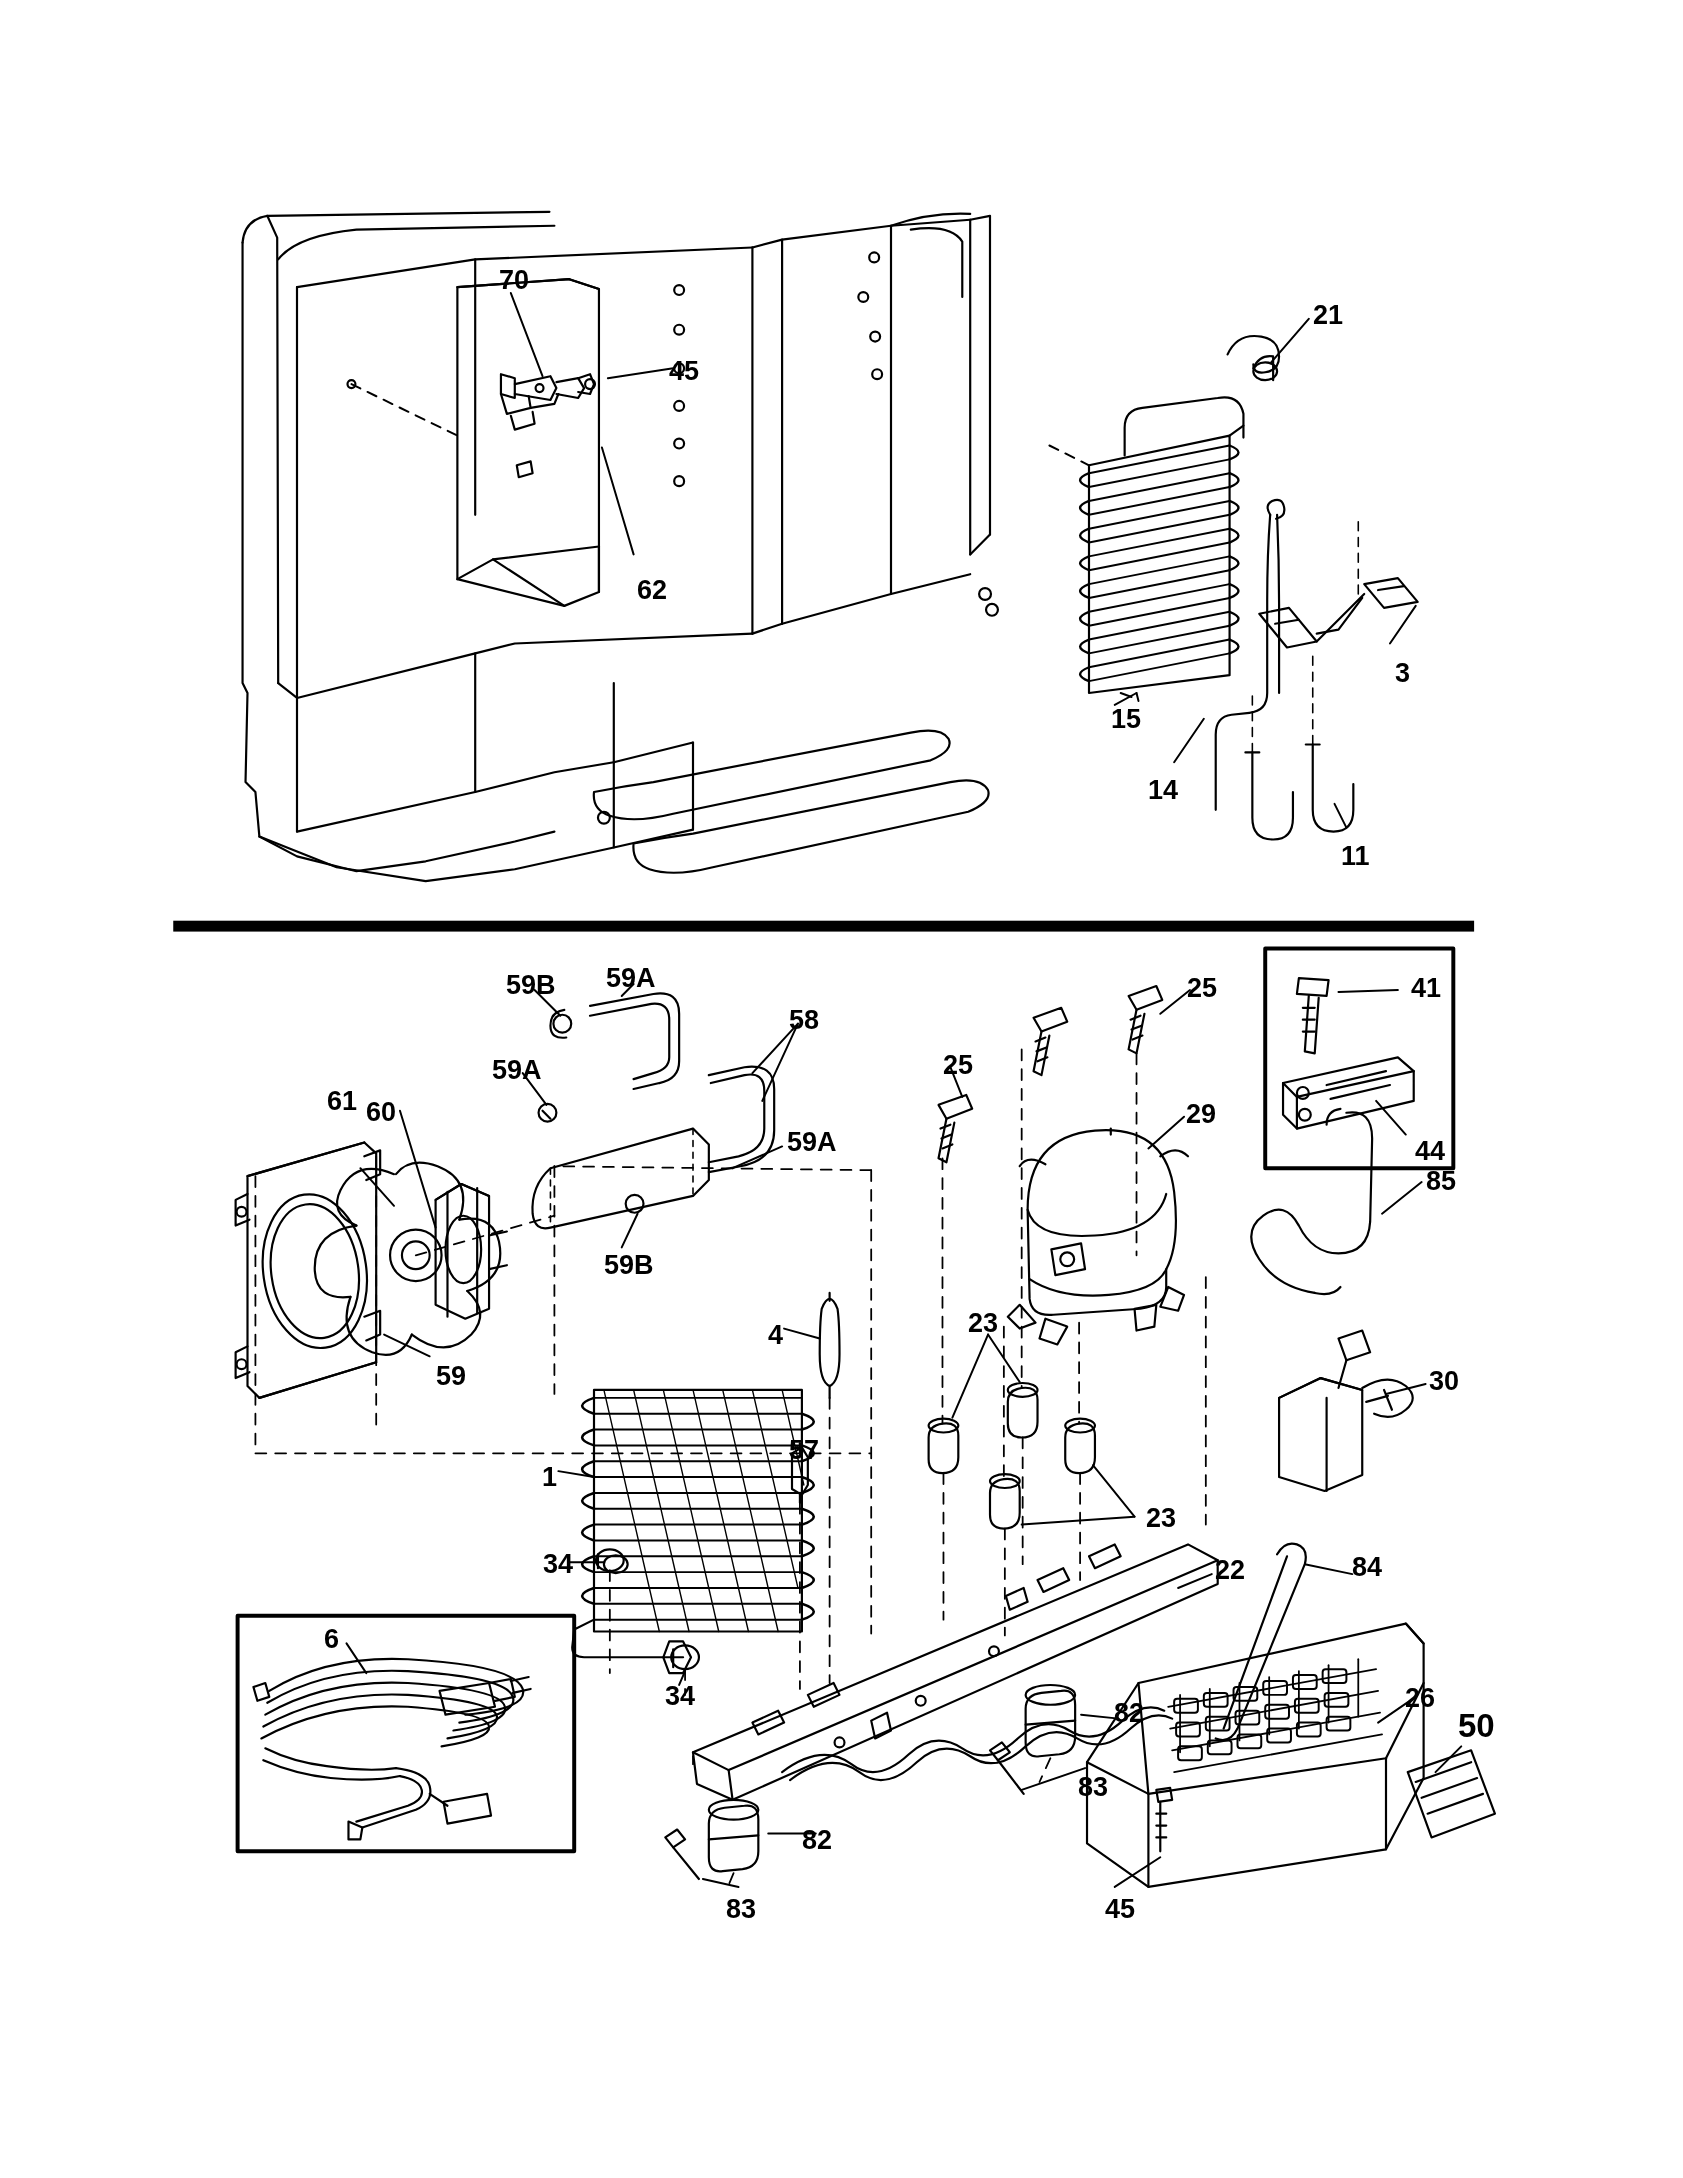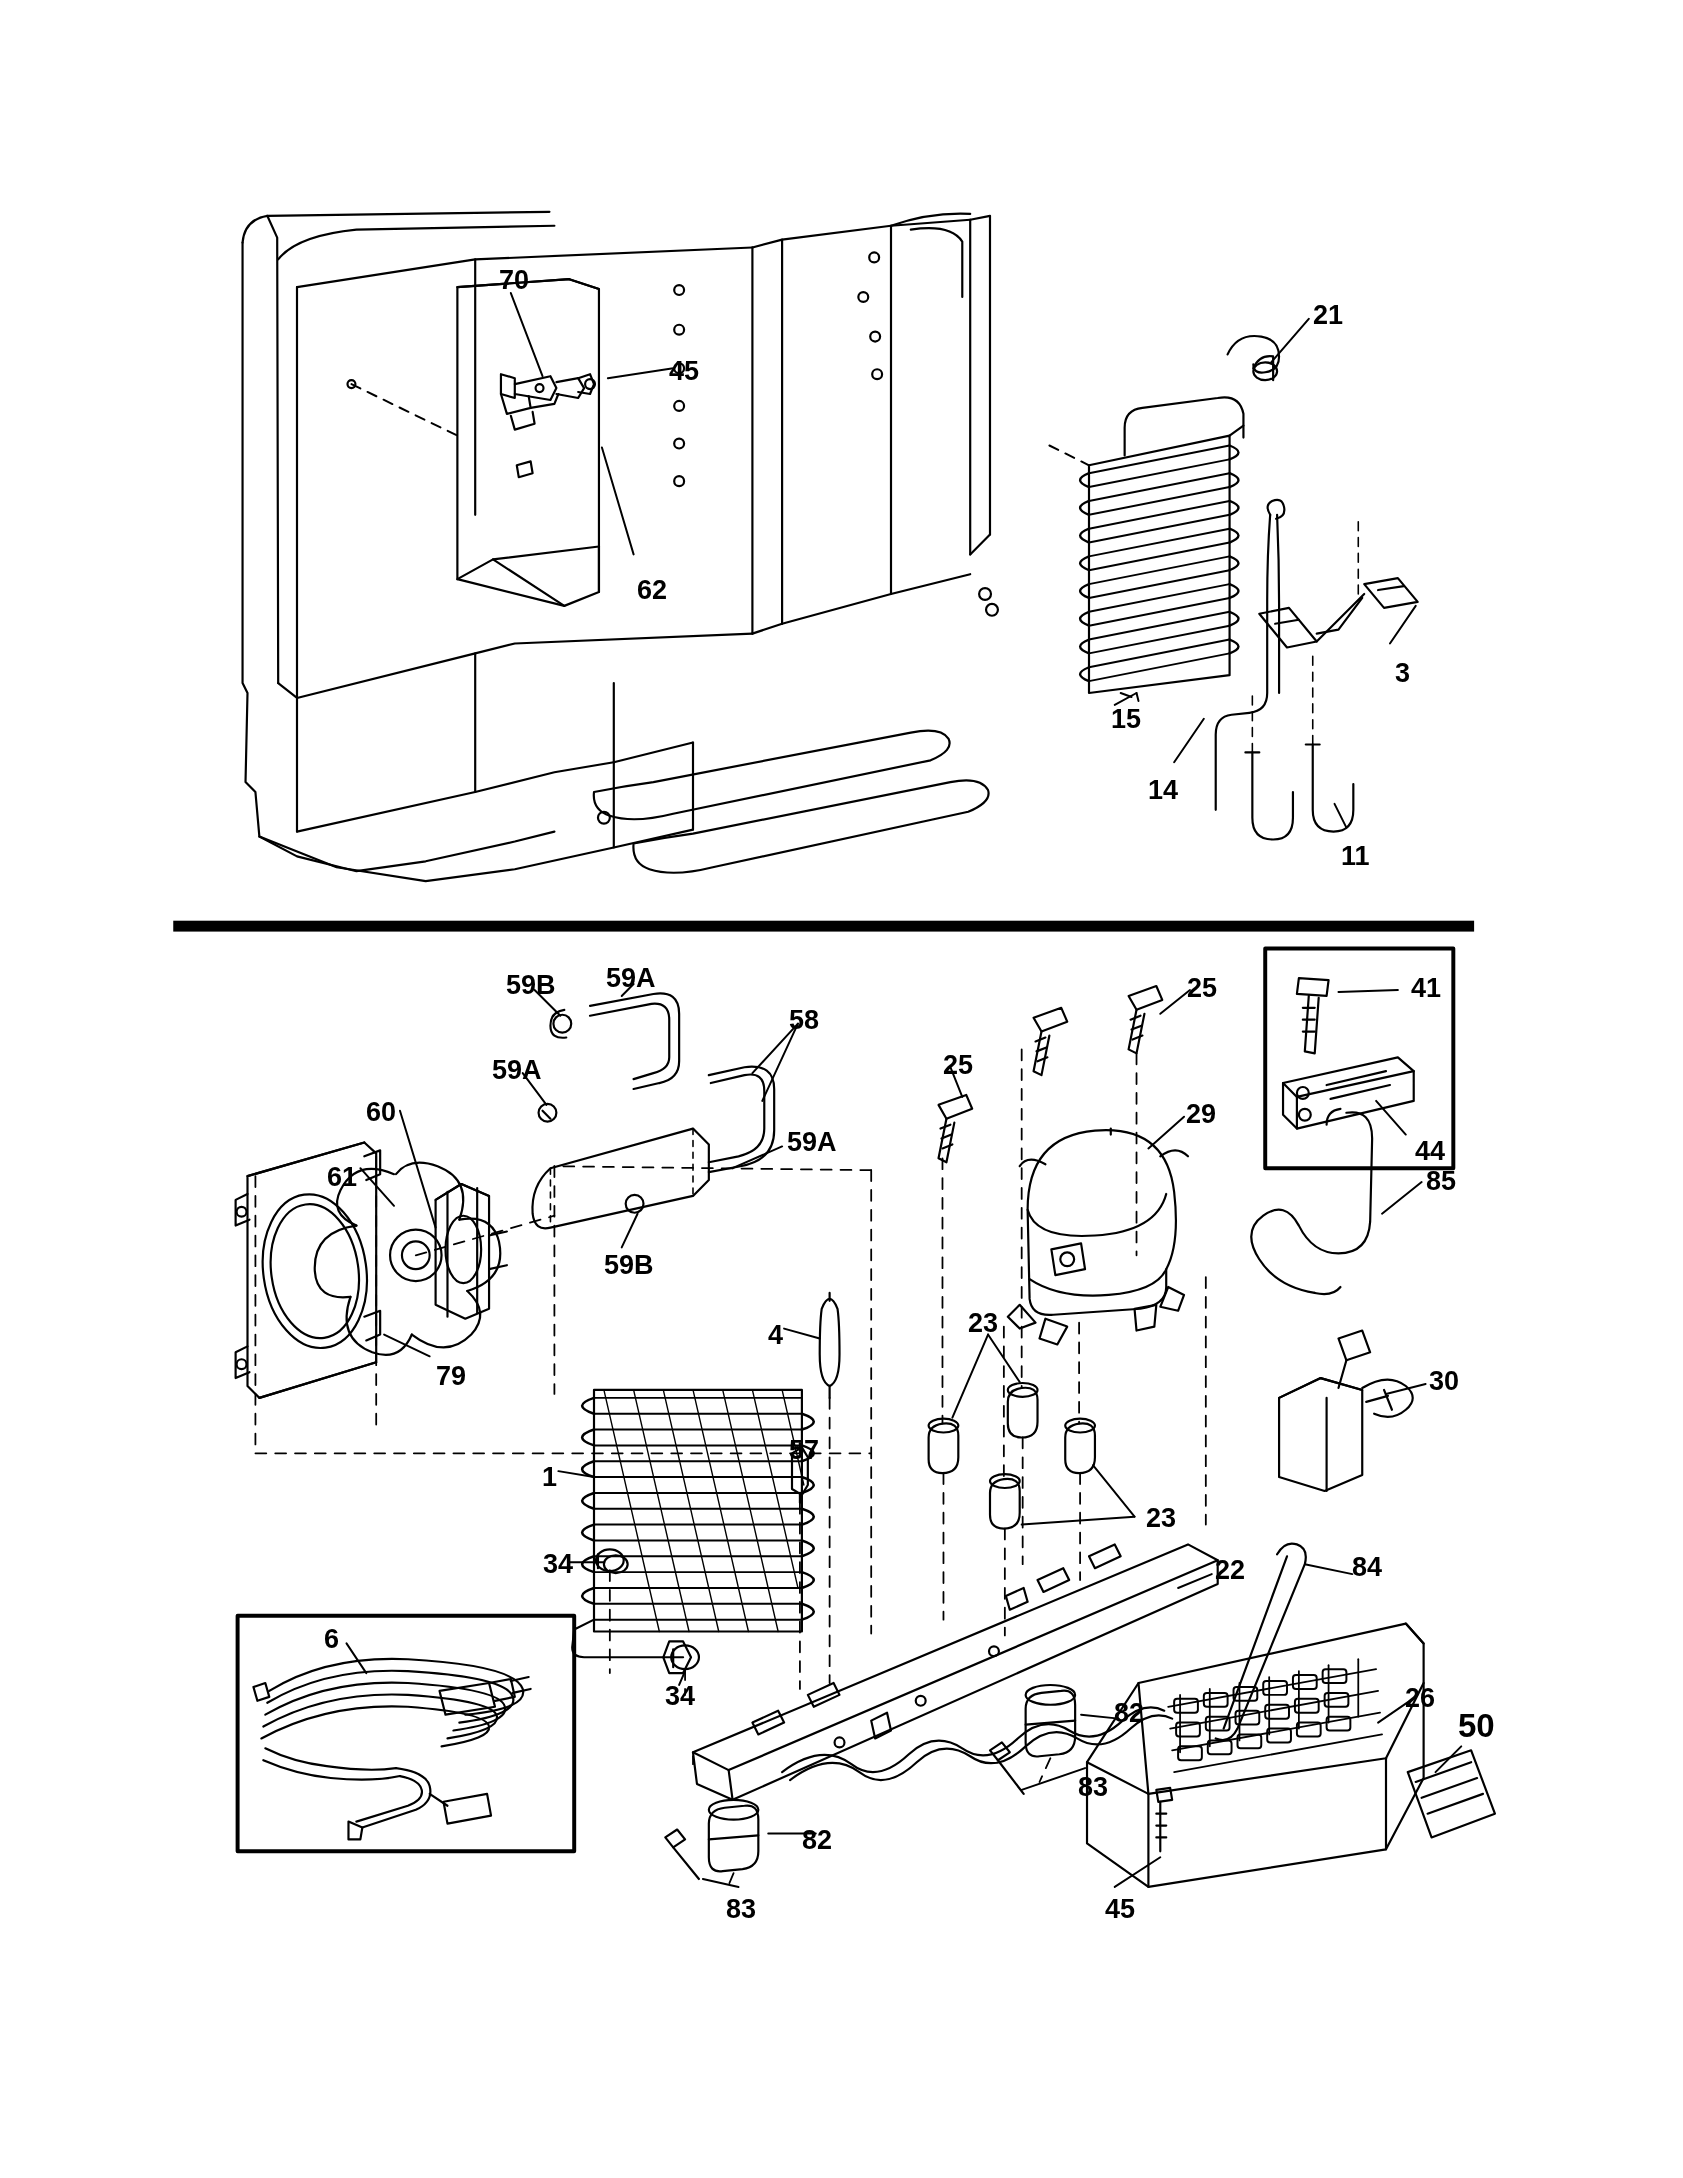--- a/index.html
+++ b/index.html
@@ -635,23 +635,23 @@
   <div class="callout" style="left:1395px; top:660px;">3</div>
   <div class="callout" style="left:1148px; top:777px;">14</div>
   <div class="callout" style="left:1341px; top:843px;">11</div>
 
   <div class="callout" style="left:506px;  top:972px;">59B</div>
   <div class="callout" style="left:606px;  top:965px;">59A</div>
   <div class="callout" style="left:789px;  top:1007px;">58</div>
   <div class="callout" style="left:492px;  top:1057px;">59A</div>
   <div class="callout" style="left:366px;  top:1099px;">60</div>
   <div class="callout" style="left:787px;  top:1129px;">59A</div>
-  <div class="callout" style="left:327px;  top:1164px;">61</div>
+  <div class="callout" style="left:327px;  top:1088px;">61</div>
   <div class="callout" style="left:604px;  top:1252px;">59B</div>
-  <div class="callout" style="left:436px;  top:1363px;">79</div>
+  <div class="callout" style="left:436px;  top:1363px;">59</div>
 
   <div class="callout" style="left:1187px; top:975px;">25</div>
   <div class="callout" style="left:943px;  top:1052px;">25</div>
   <div class="callout" style="left:1186px; top:1101px;">29</div>
   <div class="callout" style="left:1411px; top:975px;">41</div>
   <div class="callout" style="left:1415px; top:1138px;">44</div>
   <div class="callout" style="left:1426px; top:1168px;">85</div>
   <div class="callout" style="left:1429px; top:1368px;text-align:right;">30</div>
   <div class="callout" style="left:768px;  top:1322px;">4</div>
   <div class="callout" style="left:968px;  top:1310px;">23</div>

